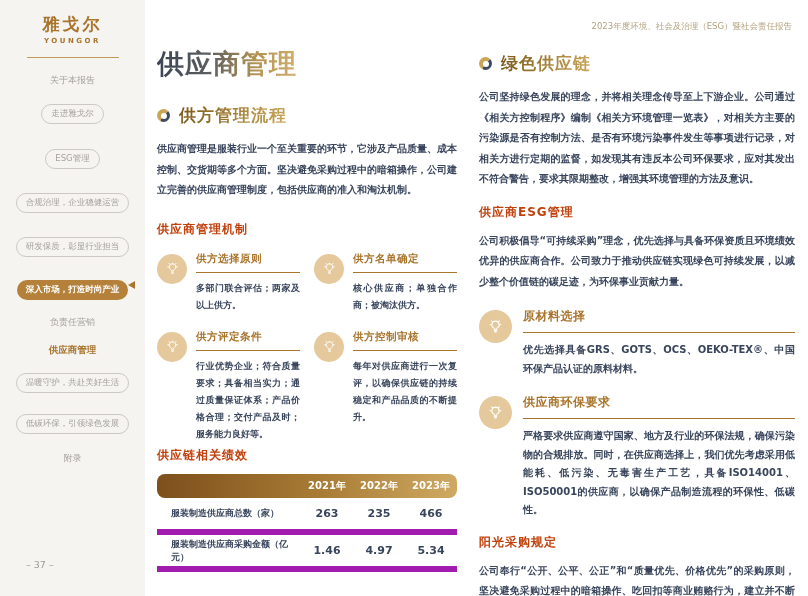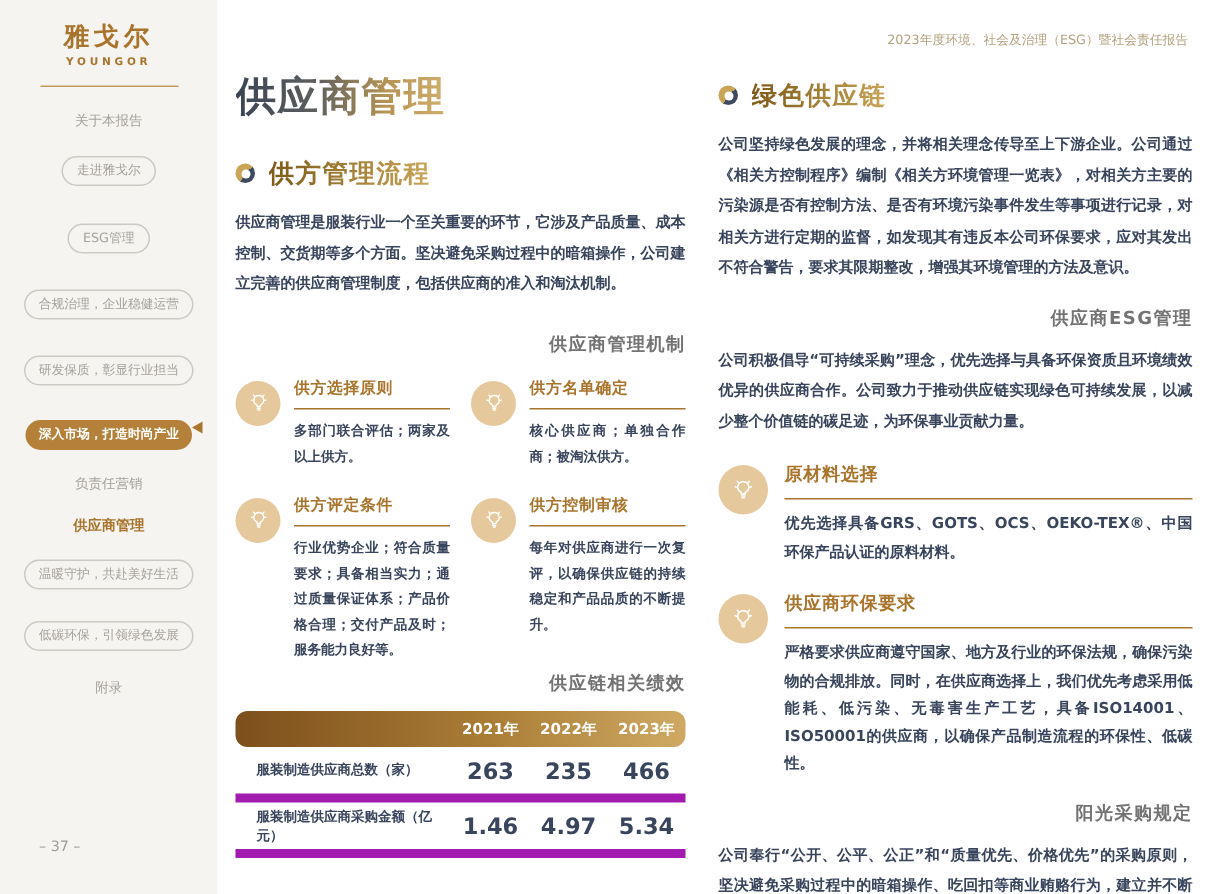--- a/index.html
+++ b/index.html
@@ -55,21 +55,21 @@
   .ring::after { content:''; position:absolute; inset:3.5px; background:#fff; border-radius:50%; }
   .section-title {
     font-size:17px; font-weight:bold; letter-spacing:1px;
     background:linear-gradient(90deg,#7c5a17,#c9a558);
     -webkit-background-clip:text; background-clip:text; color:transparent;
   }
   .body-text {
     font-size:10px; line-height:2.05; font-weight:600; color:#39455c;
     text-align:justify;
   }
-  .sub-head { font-size:12px; font-weight:bold; color:#737373; letter-spacing:1px;text-align:right; }
+  .sub-head { font-size:12px; font-weight:bold; color:#c2410c; letter-spacing:1px; }
   
   .mech-grid { display:grid; grid-template-columns:1fr 1fr; column-gap:14px; row-gap:16px; }
   .mech-item { display:flex; gap:9px; }
   .bulb-circle {
     width:30px; height:30px; border-radius:50%; background:#e5c99d; flex:0 0 auto;
     display:flex; align-items:center; justify-content:center; margin-top:2px;
   }
   .mech-body { flex:1; min-width:0; }
   .mech-title { font-size:10.5px; font-weight:bold; color:#a9742c; letter-spacing:0.5px; }
   .mech-rule { border:none; border-top:1.5px solid #a9742c; margin:6px 0 7px 0; }
@@ -83,21 +83,21 @@
   
   .perf-table { width:100%; margin-top:10px; }
   .t-head {
     display:flex; align-items:center; height:24px; border-radius:8px;
     background:linear-gradient(90deg,#7d4f1c 0%,#a97c35 55%,#cfa963 100%);
     color:#fff; font-size:10px; font-weight:bold;
   }
   .t-row { display:flex; align-items:center; height:37px; border-bottom:6px solid #a21caf; }
   .t-label { flex:1; font-size:9px; font-weight:bold; color:#39455c; padding-left:14px; }
   .t-cell { width:52px; text-align:center; flex:0 0 auto; }
-  .t-row .t-cell { font-size:15px; font-weight:bold; color:#39455c; }
+  .t-row .t-cell { font-size:11px; font-weight:bold; color:#39455c; }
   .t-head .t-cell { font-size:10px; }  .mt10 { margin-top:10px; } .mt12 { margin-top:12px; }
   .mt14 { margin-top:14px; } .mt18 { margin-top:4px; } .mt20 { margin-top:20px; }
   .mt22 { margin-top:22px; }
 </style>
 </head>
 <body>
 
 <div id="page">
 
   <aside class="sidebar">

